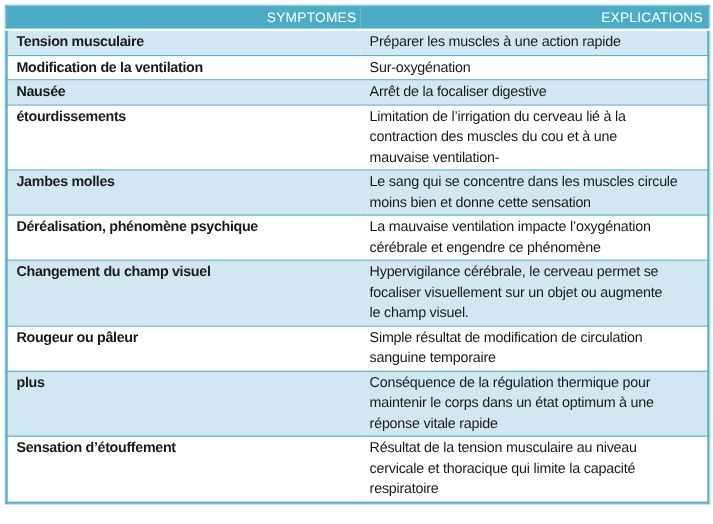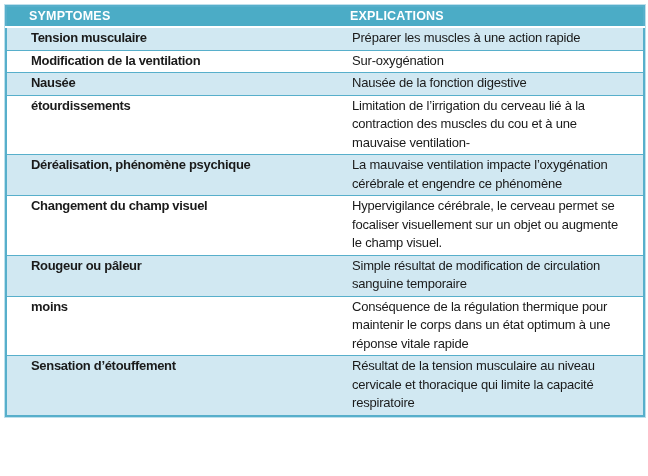--- a/index.html
+++ b/index.html
@@ -22,39 +22,39 @@
   table.symptoms{
     width:638px;
     border-collapse:collapse;
     table-layout:fixed;
     border:2px solid var(--border);
     box-shadow:0 0 0 1px #BEE0EC;
   }
   thead th{
     background:var(--header-bg);
     color:var(--header-text);
-    font-weight:bold;
+    font-weight:normal;
     font-size:12.5px;
     line-height:17px;
-    text-align:left;
-    padding:1px 22px;
+    text-align:right;
+    padding:1px 4px;
     border-bottom:2px solid #FFFFFF;
     letter-spacing:0.2px;
   }
   tbody tr + tr td{
     border-top:1px solid var(--border);
   }
   tbody tr:nth-child(odd) td{
     background:var(--band-bg);
   }
   td{
     vertical-align:top;
     font-size:13px;
     line-height:18.5px;
-    padding:1px 6px 2px 24px;
+    padding:1px 6px 2px 8px;
     letter-spacing:-0.2px;
     white-space:pre-line;
   }
   td.sym{
     font-weight:bold;
     letter-spacing:-0.3px;
   }
   .squiggle{
     text-decoration-style:wavy;
     text-decoration-color:var(--squiggle);
@@ -81,46 +81,51 @@
       <tr>
         <td class="sym">Tension musculaire</td>
         <td class="exp">Préparer les muscles à une action rapide</td>
       </tr>
       <tr>
         <td class="sym">Modification de la ventilation</td>
         <td class="exp"><span class="squiggle">Sur-oxygénation</span></td>
       </tr>
       <tr>
         <td class="sym">Nausée</td>
-        <td class="exp">Nausée de la fonction digestive</td>
+        <td class="exp">Arrêt de la focaliser digestive</td>
       </tr>
       <tr>
         <td class="sym">étourdissements</td>
         <td class="exp">Limitation de l’irrigation du cerveau lié à la
 contraction des muscles du cou et à une
 mauvaise ventilation-</td>
+      </tr>
+      <tr>
+        <td class="sym">Jambes molles</td>
+        <td class="exp">Le sang qui se concentre dans les muscles circule
+moins bien et donne cette sensation</td>
       </tr>
       <tr>
         <td class="sym">Déréalisation, phénomène psychique</td>
         <td class="exp">La mauvaise ventilation impacte l’oxygénation
 cérébrale et engendre ce phénomène</td>
       </tr>
       <tr>
         <td class="sym">Changement du champ visuel</td>
         <td class="exp">Hypervigilance cérébrale, le cerveau permet se
 focaliser visuellement sur un objet ou augmente
 le champ visuel.</td>
       </tr>
       <tr>
         <td class="sym">Rougeur ou pâleur</td>
         <td class="exp">Simple résultat de modification de circulation
 sanguine temporaire</td>
       </tr>
       <tr>
-        <td class="sym">moins</td>
+        <td class="sym">plus</td>
         <td class="exp">Conséquence de la régulation thermique pour
 maintenir le corps dans un état optimum à une
 réponse vitale rapide</td>
       </tr>
       <tr>
         <td class="sym">Sensation d’étouffement</td>
         <td class="exp">Résultat de la tension musculaire au niveau
 cervicale et thoracique qui limite la capacité
 respiratoire</td>
       </tr>

